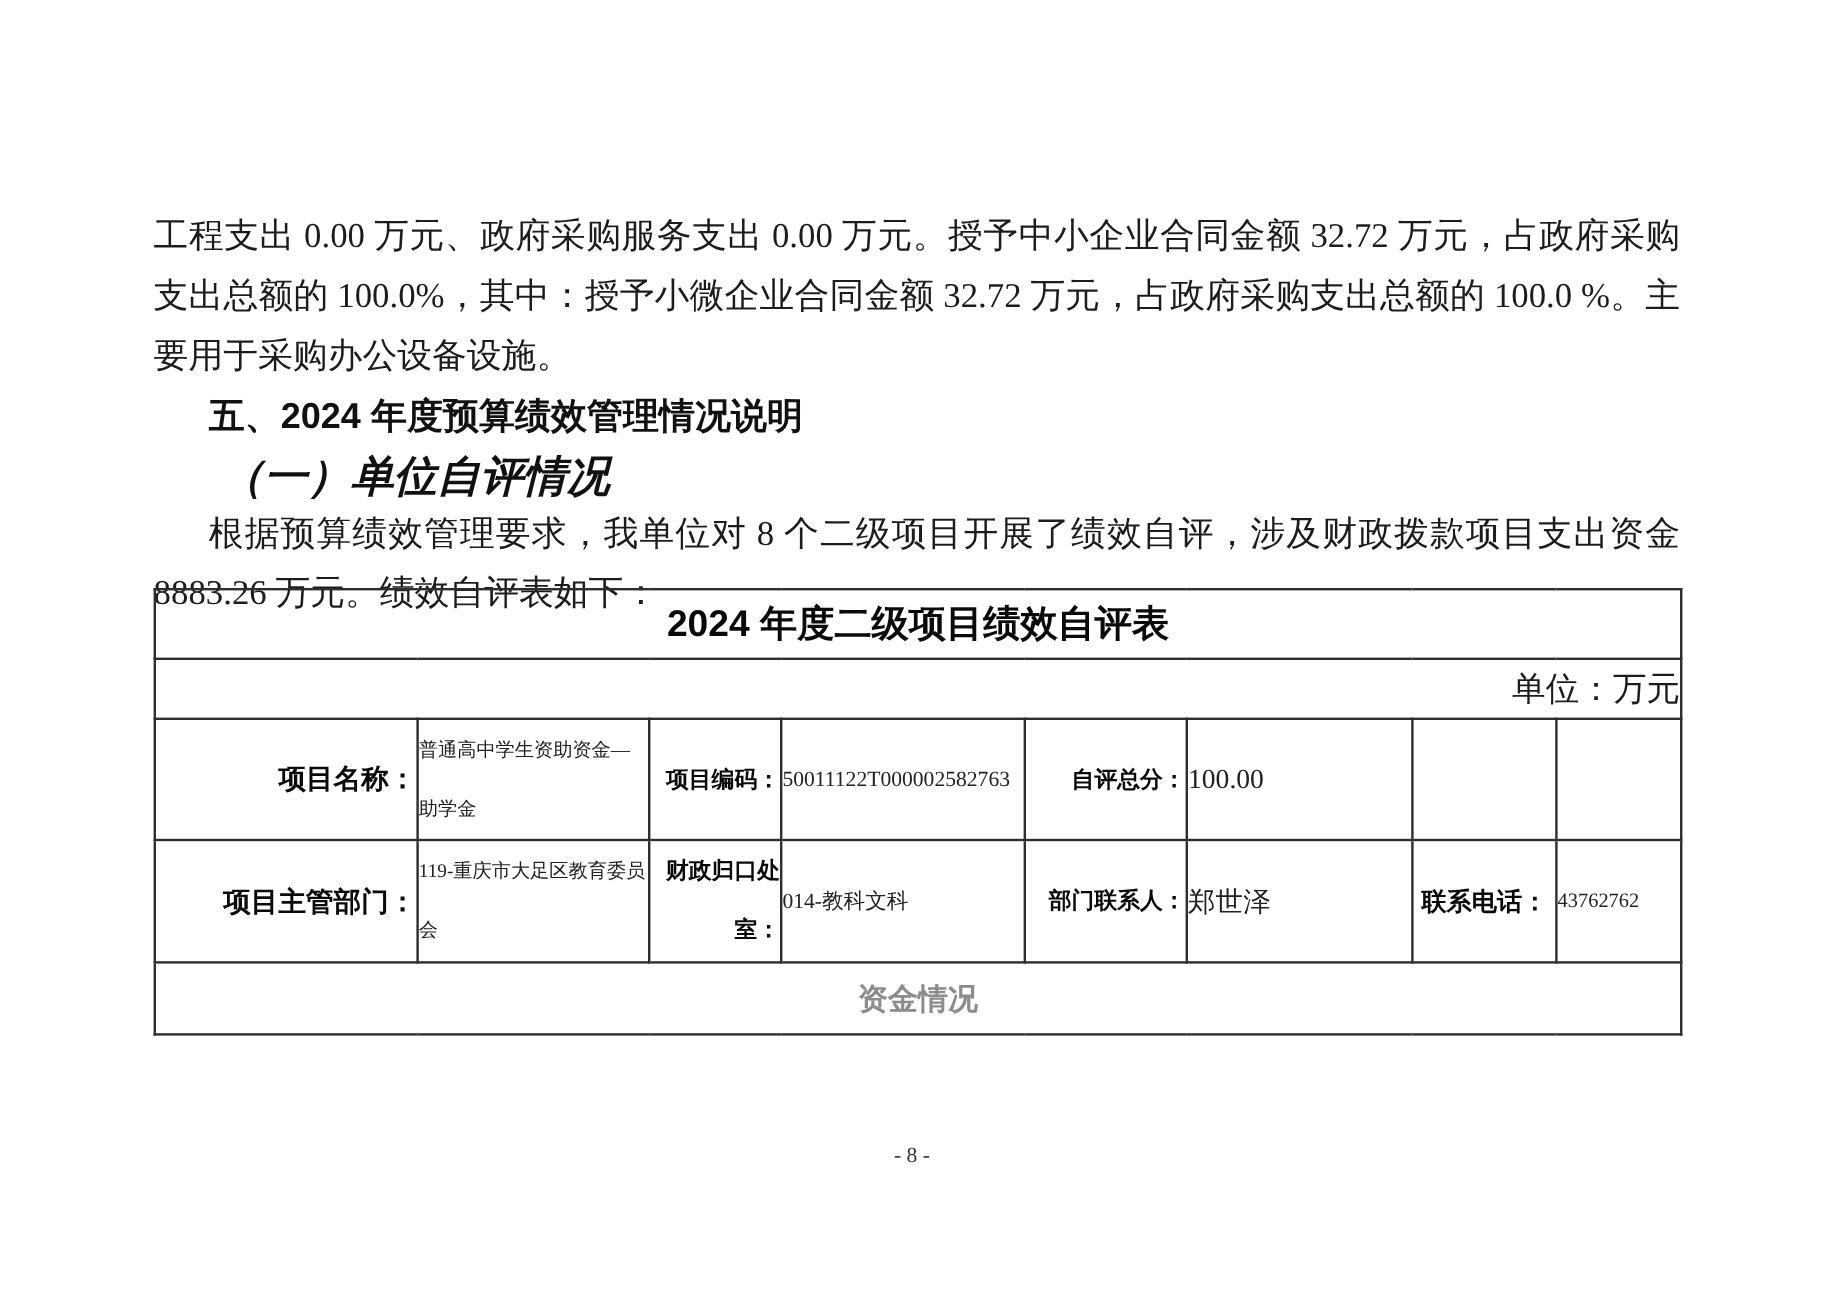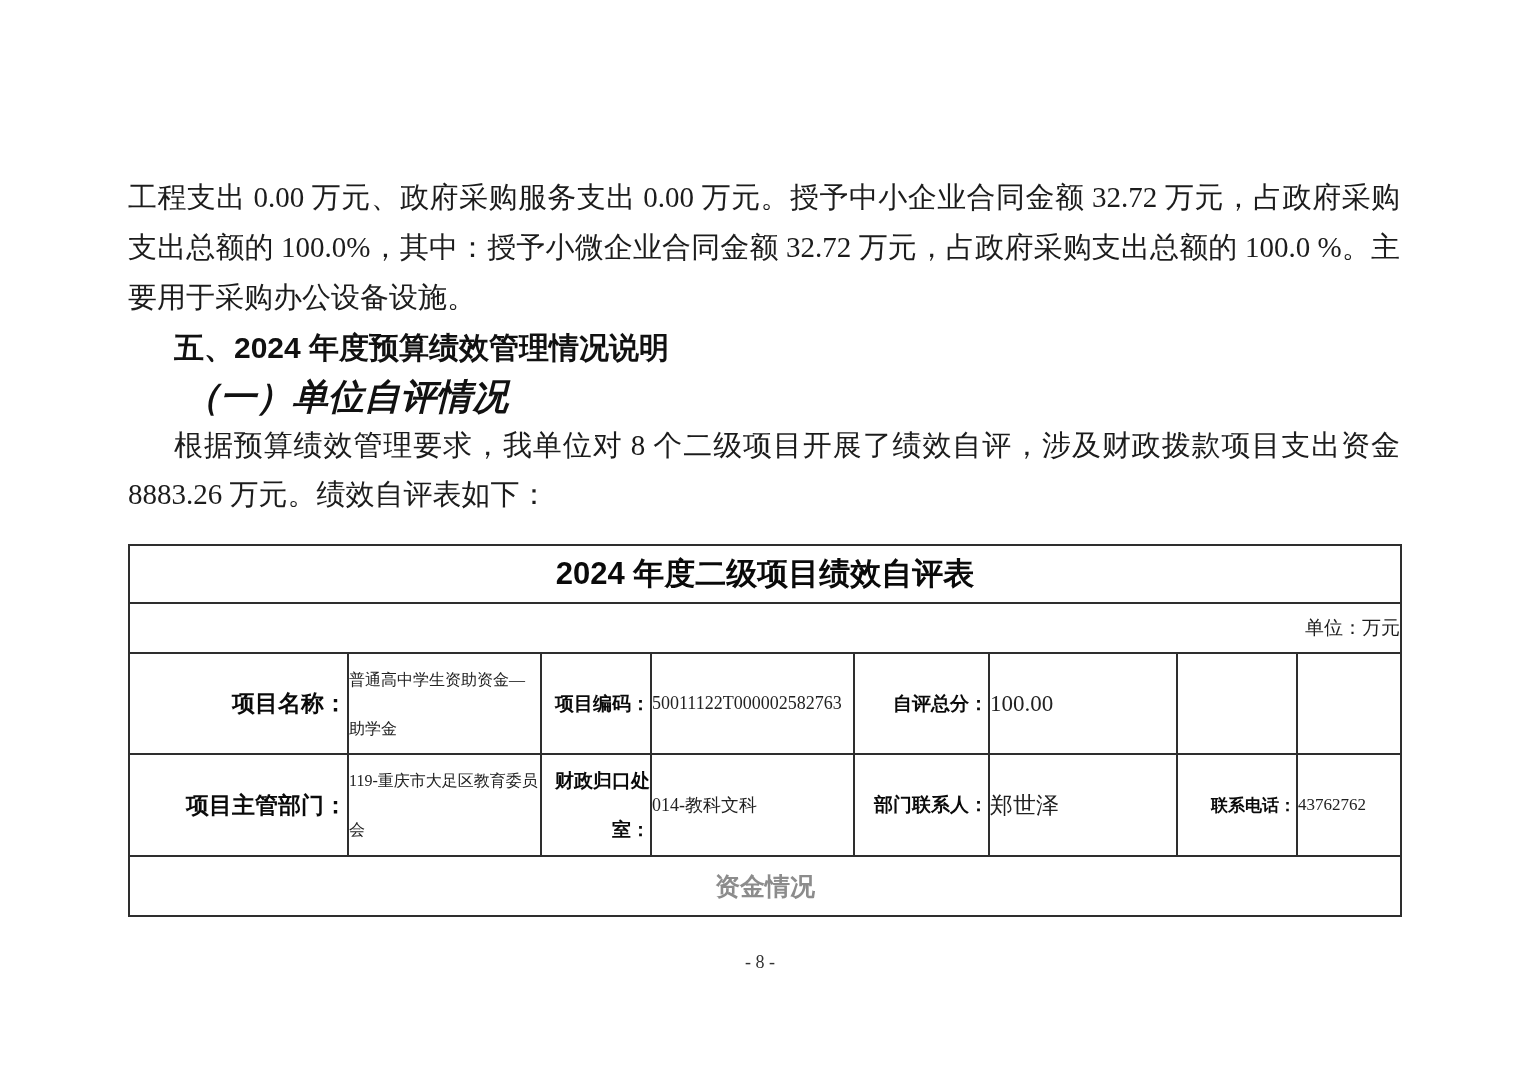--- a/index.html
+++ b/index.html
@@ -62,21 +62,21 @@
     font-size: 36px;
     line-height: 46px;
     text-indent: 56px;
     color: #111111;
   }
 
   
   table.eval {
     position: absolute;
     left: 128px;
-    top: 544px;
+    top: 490px;
     width: 1272px;
     border-collapse: collapse;
     table-layout: fixed;
     border-radius: 23px;
   }
   table.eval td {
     border: 2px solid #2e2e2e;
     vertical-align: middle;
     padding: 0;
     overflow: hidden;
@@ -86,34 +86,34 @@
     text-align: center;
     font-family: "Liberation Sans", "DejaVu Sans", sans-serif;
     font-weight: bold;
     font-size: 31px;
     color: #0a0a0a;
   }
   td.t-unit {
     height: 48px;
     text-align: right;
     padding-right: 12px;
-    font-size: 19px;
+    font-size: 28px;
   }
   tr.r-c td { height: 99px; }
   tr.r-d td { height: 100px; }
   td.lbl {
     font-family: "Liberation Sans", "DejaVu Sans", sans-serif;
     font-weight: bold;
     text-align: right;
     color: #0a0a0a;
   }
   td.lbl-lg  { font-size: 23px; padding-right: 15px; white-space: nowrap; }
   td.lbl-sm  { font-size: 19px; padding-right: 6px;  white-space: nowrap; }
   td.lbl-wrap{ font-size: 19px; padding-right: 4px; white-space: normal; line-height: 49px; }
-  td.lbl-phone { font-size: 17px; padding-right: 2px; white-space: nowrap; }
+  td.lbl-phone { font-size: 21px; text-align: center; padding-right: 2px; white-space: nowrap; }
   td.val {
     text-align: left;
     color: #222222;
   }
   td.val-two { font-size: 16px; padding-left: 10px; padding-right: 6px; line-height: 49px; overflow-wrap: anywhere; margin-top: 45px; }
   td.val-sm  { font-size: 18px; padding-left: 8px; white-space: nowrap; }
   td.val-lg  { font-size: 23px; padding-left: 18px; white-space: nowrap; }
   td.val-xs  { font-size: 17px; padding-left: 8px; white-space: nowrap; }
   td.t-section {
     height: 58px;

